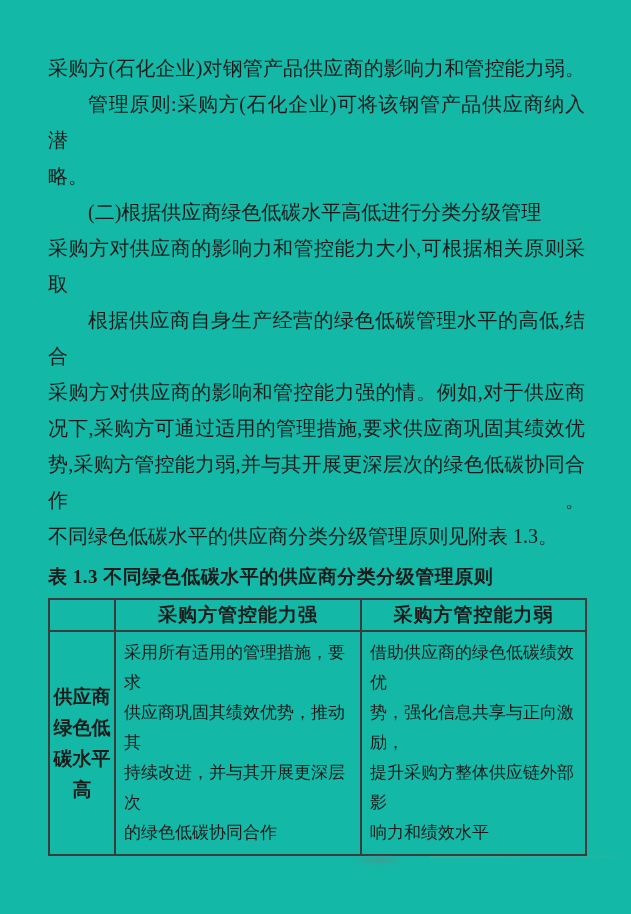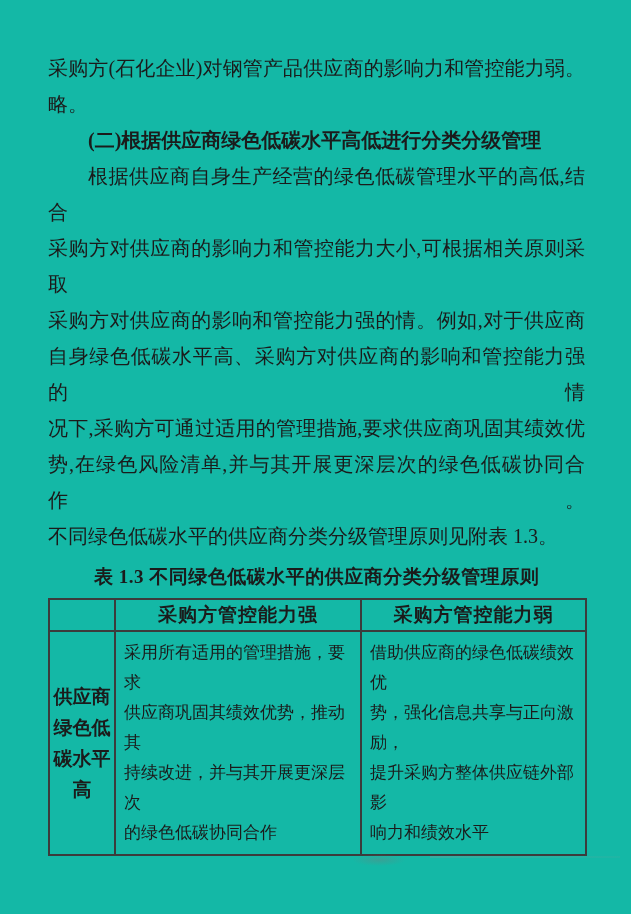--- a/index.html
+++ b/index.html
@@ -14,24 +14,24 @@
   .line{
     font-size:20px;line-height:36px;
     white-space:nowrap;
   }
   .fill{
     white-space:normal;
     text-align:justify;
     text-align-last:justify;
   }
   .ind{text-indent:2em;}
-  .bold{font-weight:bold;}
+  .bold{font-weight:normal;}
   .caption{
     margin:10px 0 8px 0;
-    text-align:center;font-weight:bold;font-size:19px;line-height:26px;
+    font-weight:bold;font-size:19px;line-height:26px;
     letter-spacing:0.5px;
   }
   table.mgmt{
     width:537px;border-collapse:collapse;table-layout:fixed;
   }
   table.mgmt th, table.mgmt td{
     border:2px solid #3c3c3c;
     box-sizing:border-box;
   }
   table.mgmt col.c1{width:66px;}
@@ -62,30 +62,30 @@
     pointer-events:none;
   }
 </style>
 </head>
 <body>
 
 <div class="page">
 
   <div class="line fill">采购方(石化企业)对钢管产品供应商的影响力和管控能力弱。</div>
 
+  <div class="line fill ind">管理原则:采购方(石化企业)可将该钢管产品供应商纳入潜</div>
   <div class="line">略。</div>
 
   <div class="line bold ind">(二)根据供应商绿色低碳水平高低进行分类分级管理</div>
 
+  <div class="line fill">采购方对供应商的影响力和管控能力大小,可根据相关原则采取</div>
   <div class="line fill ind">根据供应商自身生产经营的绿色低碳管理水平的高低,结合</div>
-  <div class="line fill">采购方对供应商的影响力和管控能力大小,可根据相关原则采取</div>
   <div class="line fill">采购方对供应商的影响和管控能力强的情。例如,对于供应商</div>
-  <div class="line fill">自身绿色低碳水平高、采购方对供应商的影响和管控能力强的情</div>
   <div class="line fill">况下,采购方可通过适用的管理措施,要求供应商巩固其绩效优</div>
-  <div class="line fill">势,在绿色风险清单,并与其开展更深层次的绿色低碳协同合作。</div>
+  <div class="line fill">势,采购方管控能力弱,并与其开展更深层次的绿色低碳协同合作。</div>
   <div class="line">不同绿色低碳水平的供应商分类分级管理原则见附表 1.3。</div>
 
   <div class="caption">表 1.3  不同绿色低碳水平的供应商分类分级管理原则</div>
 
   <table class="mgmt">
     <colgroup>
         <col class="c1">
         <col class="c2">
         <col class="c3">
       </colgroup>

